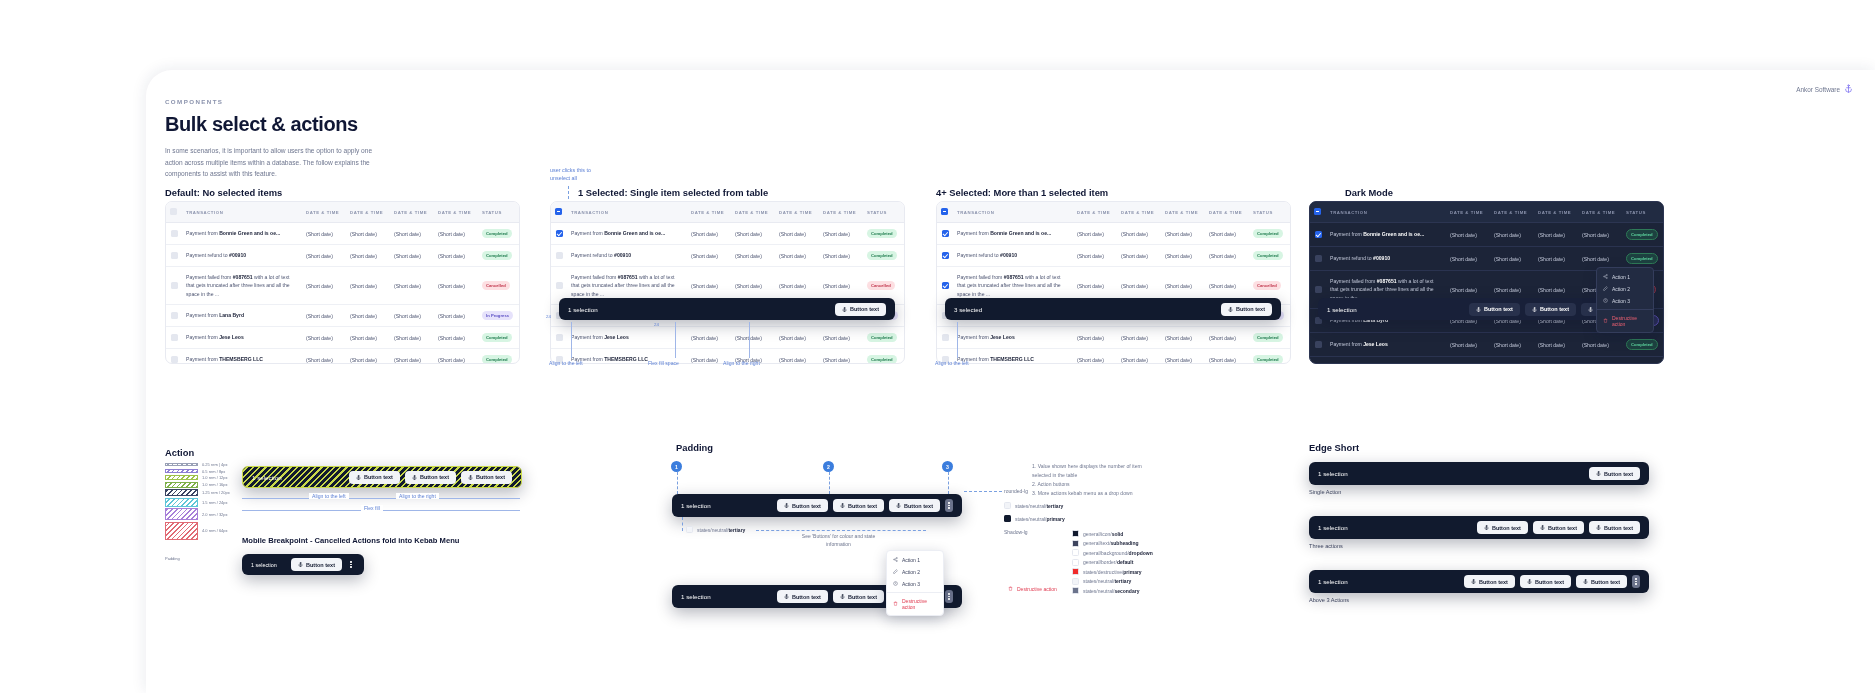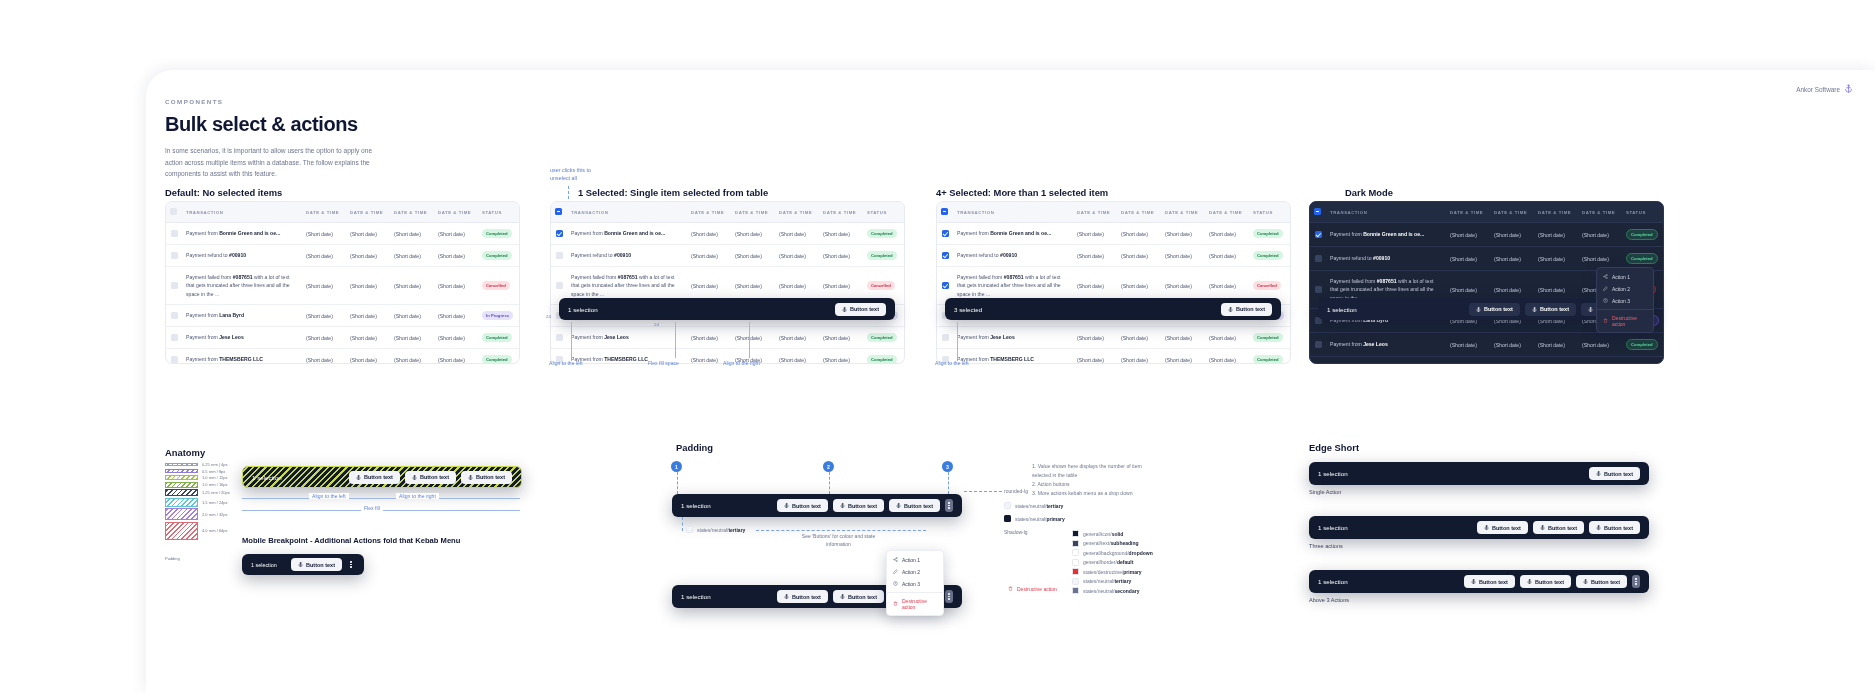--- a/index.html
+++ b/index.html
@@ -549,21 +549,21 @@
           <span>Button text</span>
         </button>
         <div class="kebab">
           <i></i>
           <i></i>
           <i></i>
         </div>
       </div>
   </div>
 
-  <div class="sect-title" style="position:absolute;left:19px;top:377px;">Anatomy</div>
+  <div class="sect-title" style="position:absolute;left:19px;top:377px;">Action</div>
   <div id="pad-scale" style="position:absolute;left:19px;top:392px;">
       <div class="pad-row">
         <span class="pad-swatch hatch" style="height:3px;border-color:#9aa1b6;background-image:repeating-linear-gradient(-45deg,#9aa1b6 0 1.2px,transparent 1.2px 3.4px);"></span>
         <span class="pad-lbl">0.25 rem | 4px</span>
       </div>
       <div class="pad-row">
         <span class="pad-swatch hatch" style="height:4px;border-color:#8f7fd4;background-image:repeating-linear-gradient(-45deg,#8f7fd4 0 1.2px,transparent 1.2px 3.4px);"></span>
         <span class="pad-lbl">0.5 rem / 8px</span>
       </div>
       <div class="pad-row">
@@ -624,21 +624,21 @@
           <span>Button text</span>
         </button>
       </div>
   </div>
   <div class="hline" style="left:96px;top:428px;width:278px;"></div>
   <div class="anno" style="left:163px;top:423px;background:#fff;padding:0 3px;">Align to the left</div>
   <div class="anno" style="left:250px;top:423px;background:#fff;padding:0 3px;">Align to the right</div>
   <div class="hline" style="left:96px;top:440px;width:278px;"></div>
   <div class="anno" style="left:215px;top:435px;background:#fff;padding:0 3px;">Flex fill</div>
 
-  <div class="sub-label" style="position:absolute;left:96px;top:466px;font-weight:700;font-size:7.6px;color:#101735;">Mobile Breakpoint - Additional Actions fold that Kebab Menu</div>
+  <div class="sub-label" style="position:absolute;left:96px;top:466px;font-weight:700;font-size:7.6px;color:#101735;">Mobile Breakpoint - Cancelled Actions fold into Kebab Menu</div>
   <div class="abar" style="left:96px;top:484px;width:122px;height:21px;">
     <div class="count" style="font-size:5.4px;">1 selection</div>
     <div class="acts">
       <button class="btn">
         <span class="ic">
           <svg viewBox="0 0 24 24" fill="none" stroke="#161d33" stroke-width="2.6" stroke-linecap="round">
               <circle cx="12" cy="4" r="2"></circle>
               <line x1="12" y1="6" x2="12" y2="22"></line>
               <line x1="7" y1="10" x2="17" y2="10"></line>
               <path d="M4 14a8 8 0 0 0 16 0"></path>

